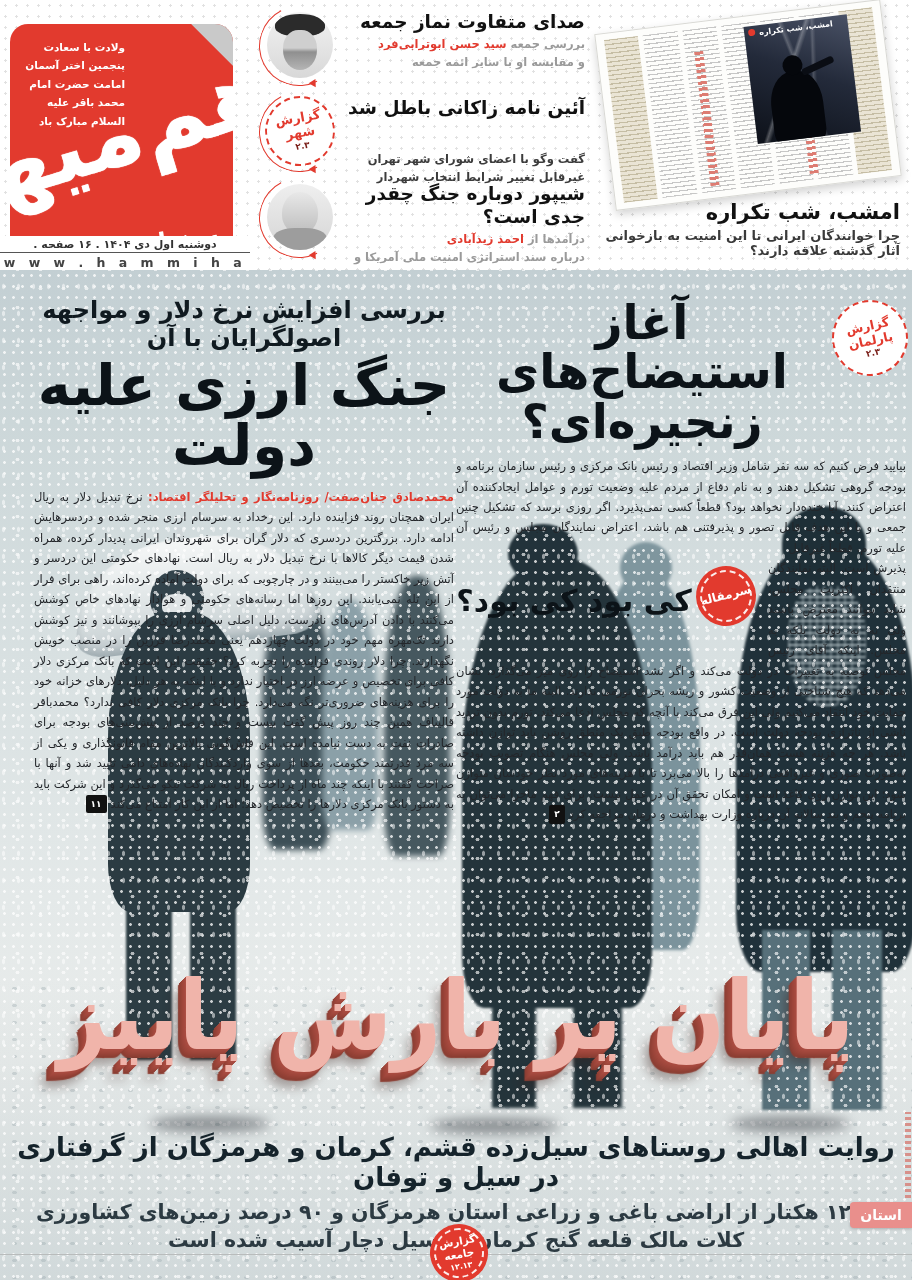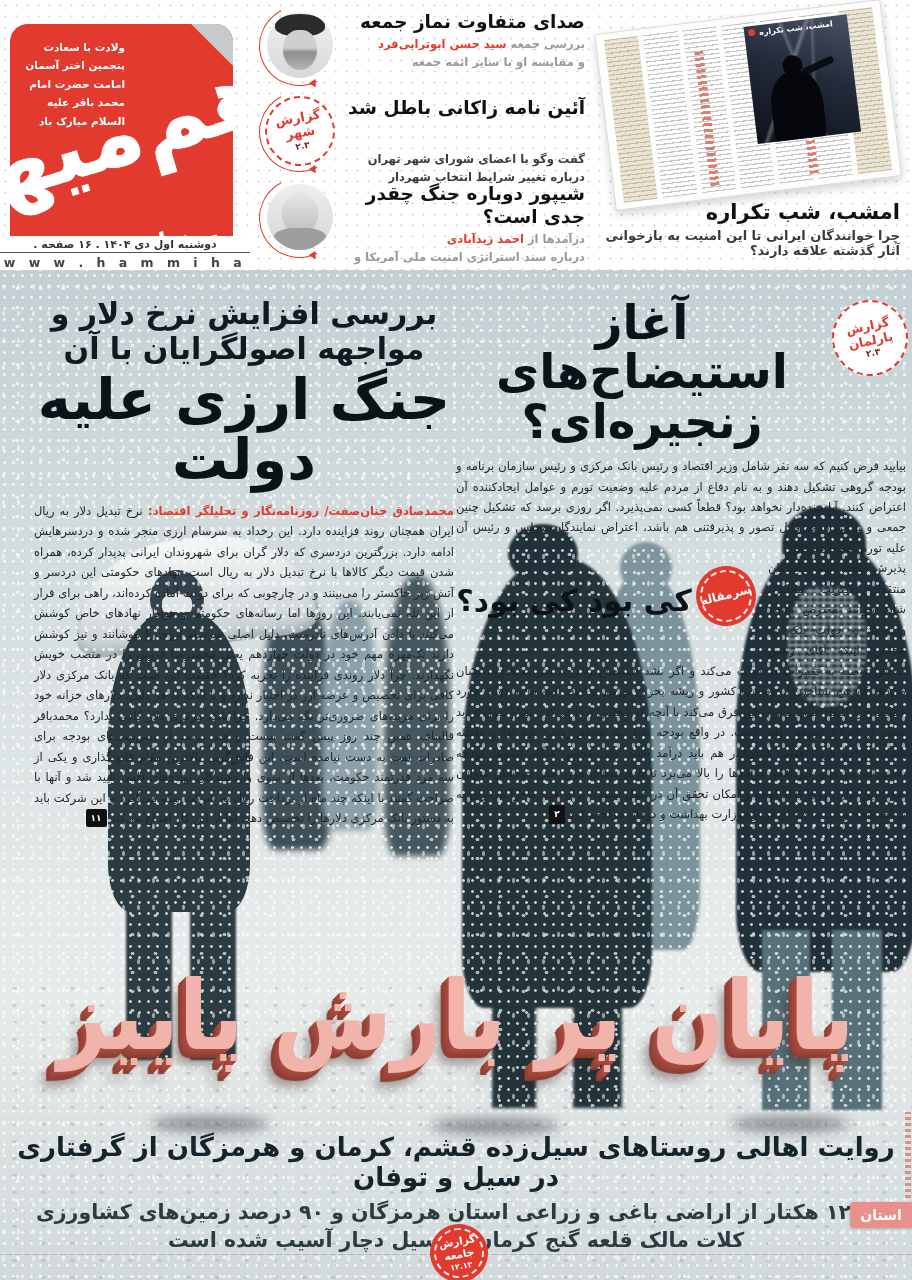--- a/index.html
+++ b/index.html
@@ -284,21 +284,21 @@
     display:flex; align-items:center; justify-content:center;
     font-size:12px; font-weight:bold;
   }
   .endmark {
     display:inline-block; background:#111; color:#fff; font-size:9px; font-weight:bold;
     padding:1px 5px; border-radius:2px; margin-right:4px; vertical-align:middle;
   }
 
   
   .lead-left { position:absolute; left:34px; top:26px; width:420px; z-index:6; direction:rtl; }
-  .lead-left .kicker { text-align:center; font-size:30px; font-weight:bold; color:#101a20; }
+  .lead-left .kicker { text-align:center; font-size:24px; font-weight:bold; color:#101a20; }
   .lead-left h1 { text-align:center; font-size:56px; font-weight:bold; color:#0c1318; line-height:1.08; margin-top:4px; letter-spacing:-1px; }
   .lead-left .body { margin-top:10px; font-size:11.5px; line-height:1.78; color:#23262a; text-align:justify; font-weight:500; }
   .lead-left .byline { color:#e23a2e; font-weight:bold; }
 
   
   .title3d-wrap { position:absolute; left:0; top:702px; width:912px; text-align:center; z-index:6; }
   .title3d {
     display:inline-block; direction:rtl; white-space:nowrap;
     font-size:86px; font-weight:bold; color:#f0b4aa; line-height:1;
     transform:scaleY(1.12);
@@ -377,21 +377,21 @@
           <div class="arc"></div>
           <div class="badge-circle">
             <div class="bc-label">گزارش شهر</div>
             <div class="bc-pages">۲.۳</div>
           </div>
         </div>
         <div class="txt">
           <div class="title">آئین نامه زاکانی باطل شد</div>
           <div class="sub dark">
             <span>گفت وگو با اعضای شورای شهر تهران</span><br>
-            <span>درباره تغییر شرایط انتخاب شهردار</span>
+            <span>غیرقابل تغییر شرایط انتخاب شهردار</span>
           </div>
         </div>
       </div>
 
       <div class="story">
         <div class="thumbwrap">
           <div class="arc"></div>
           <div class="thumb portrait-man"></div>
         </div>
         <div class="txt">

